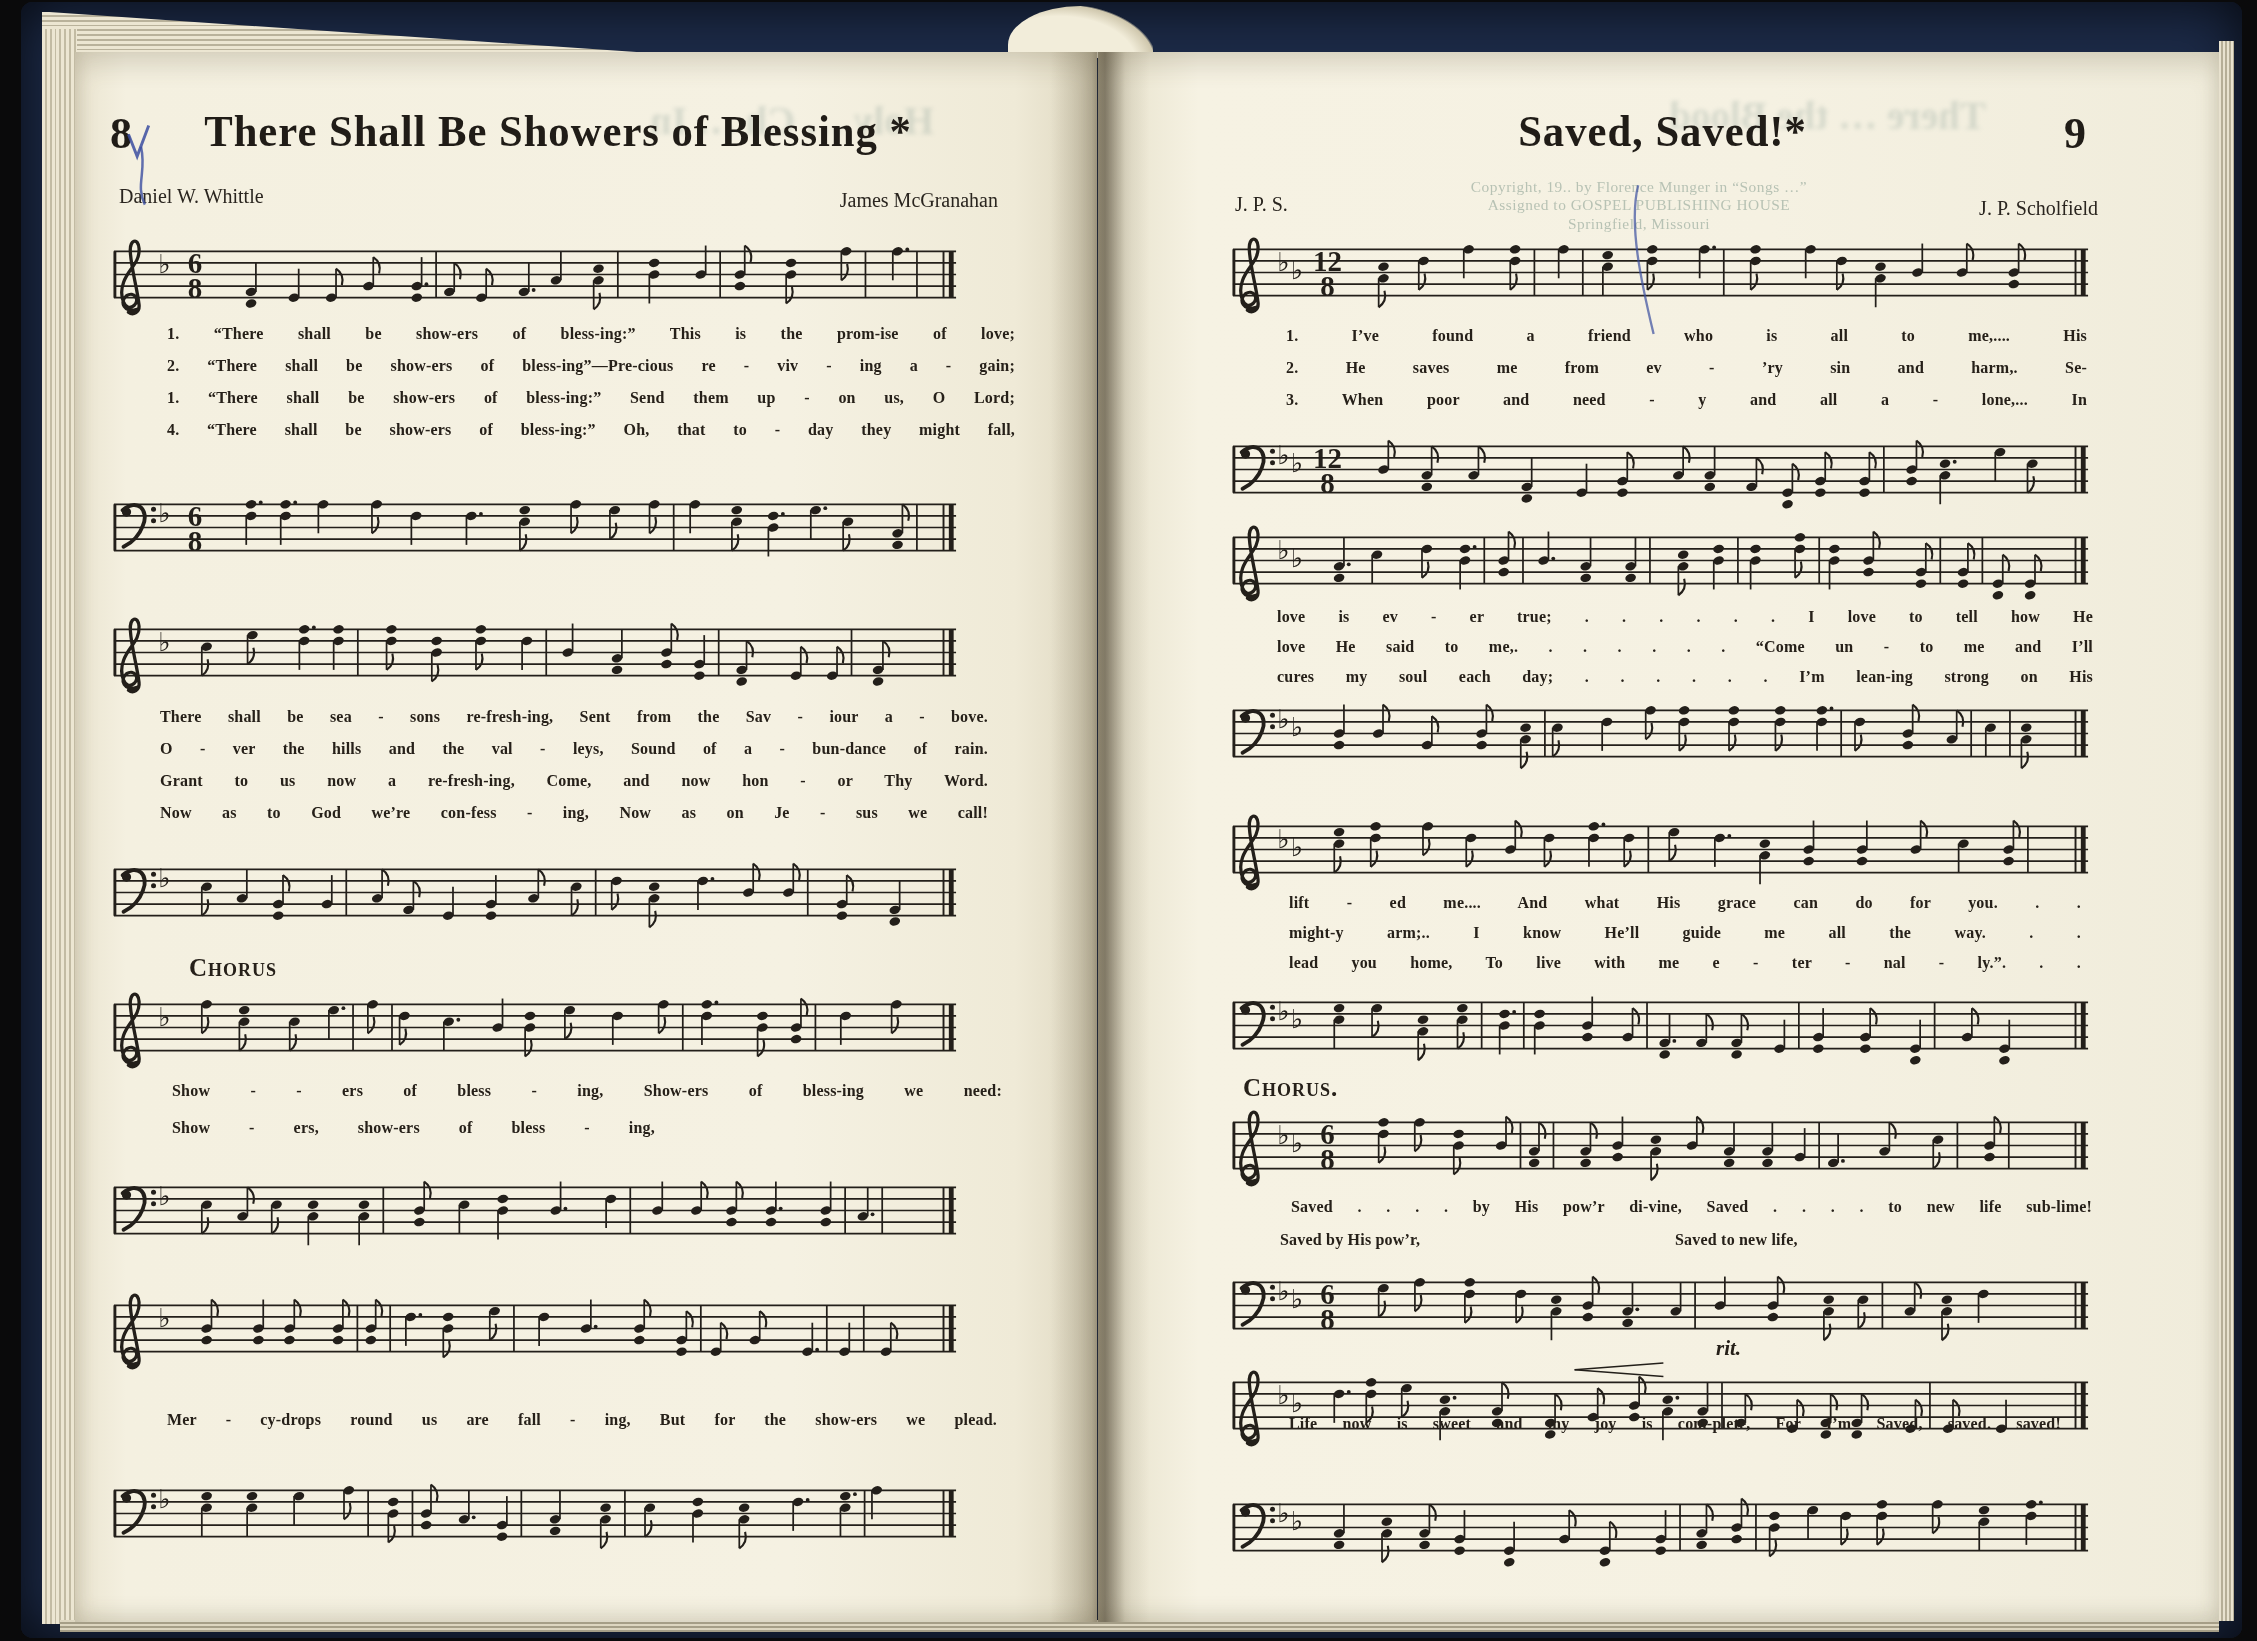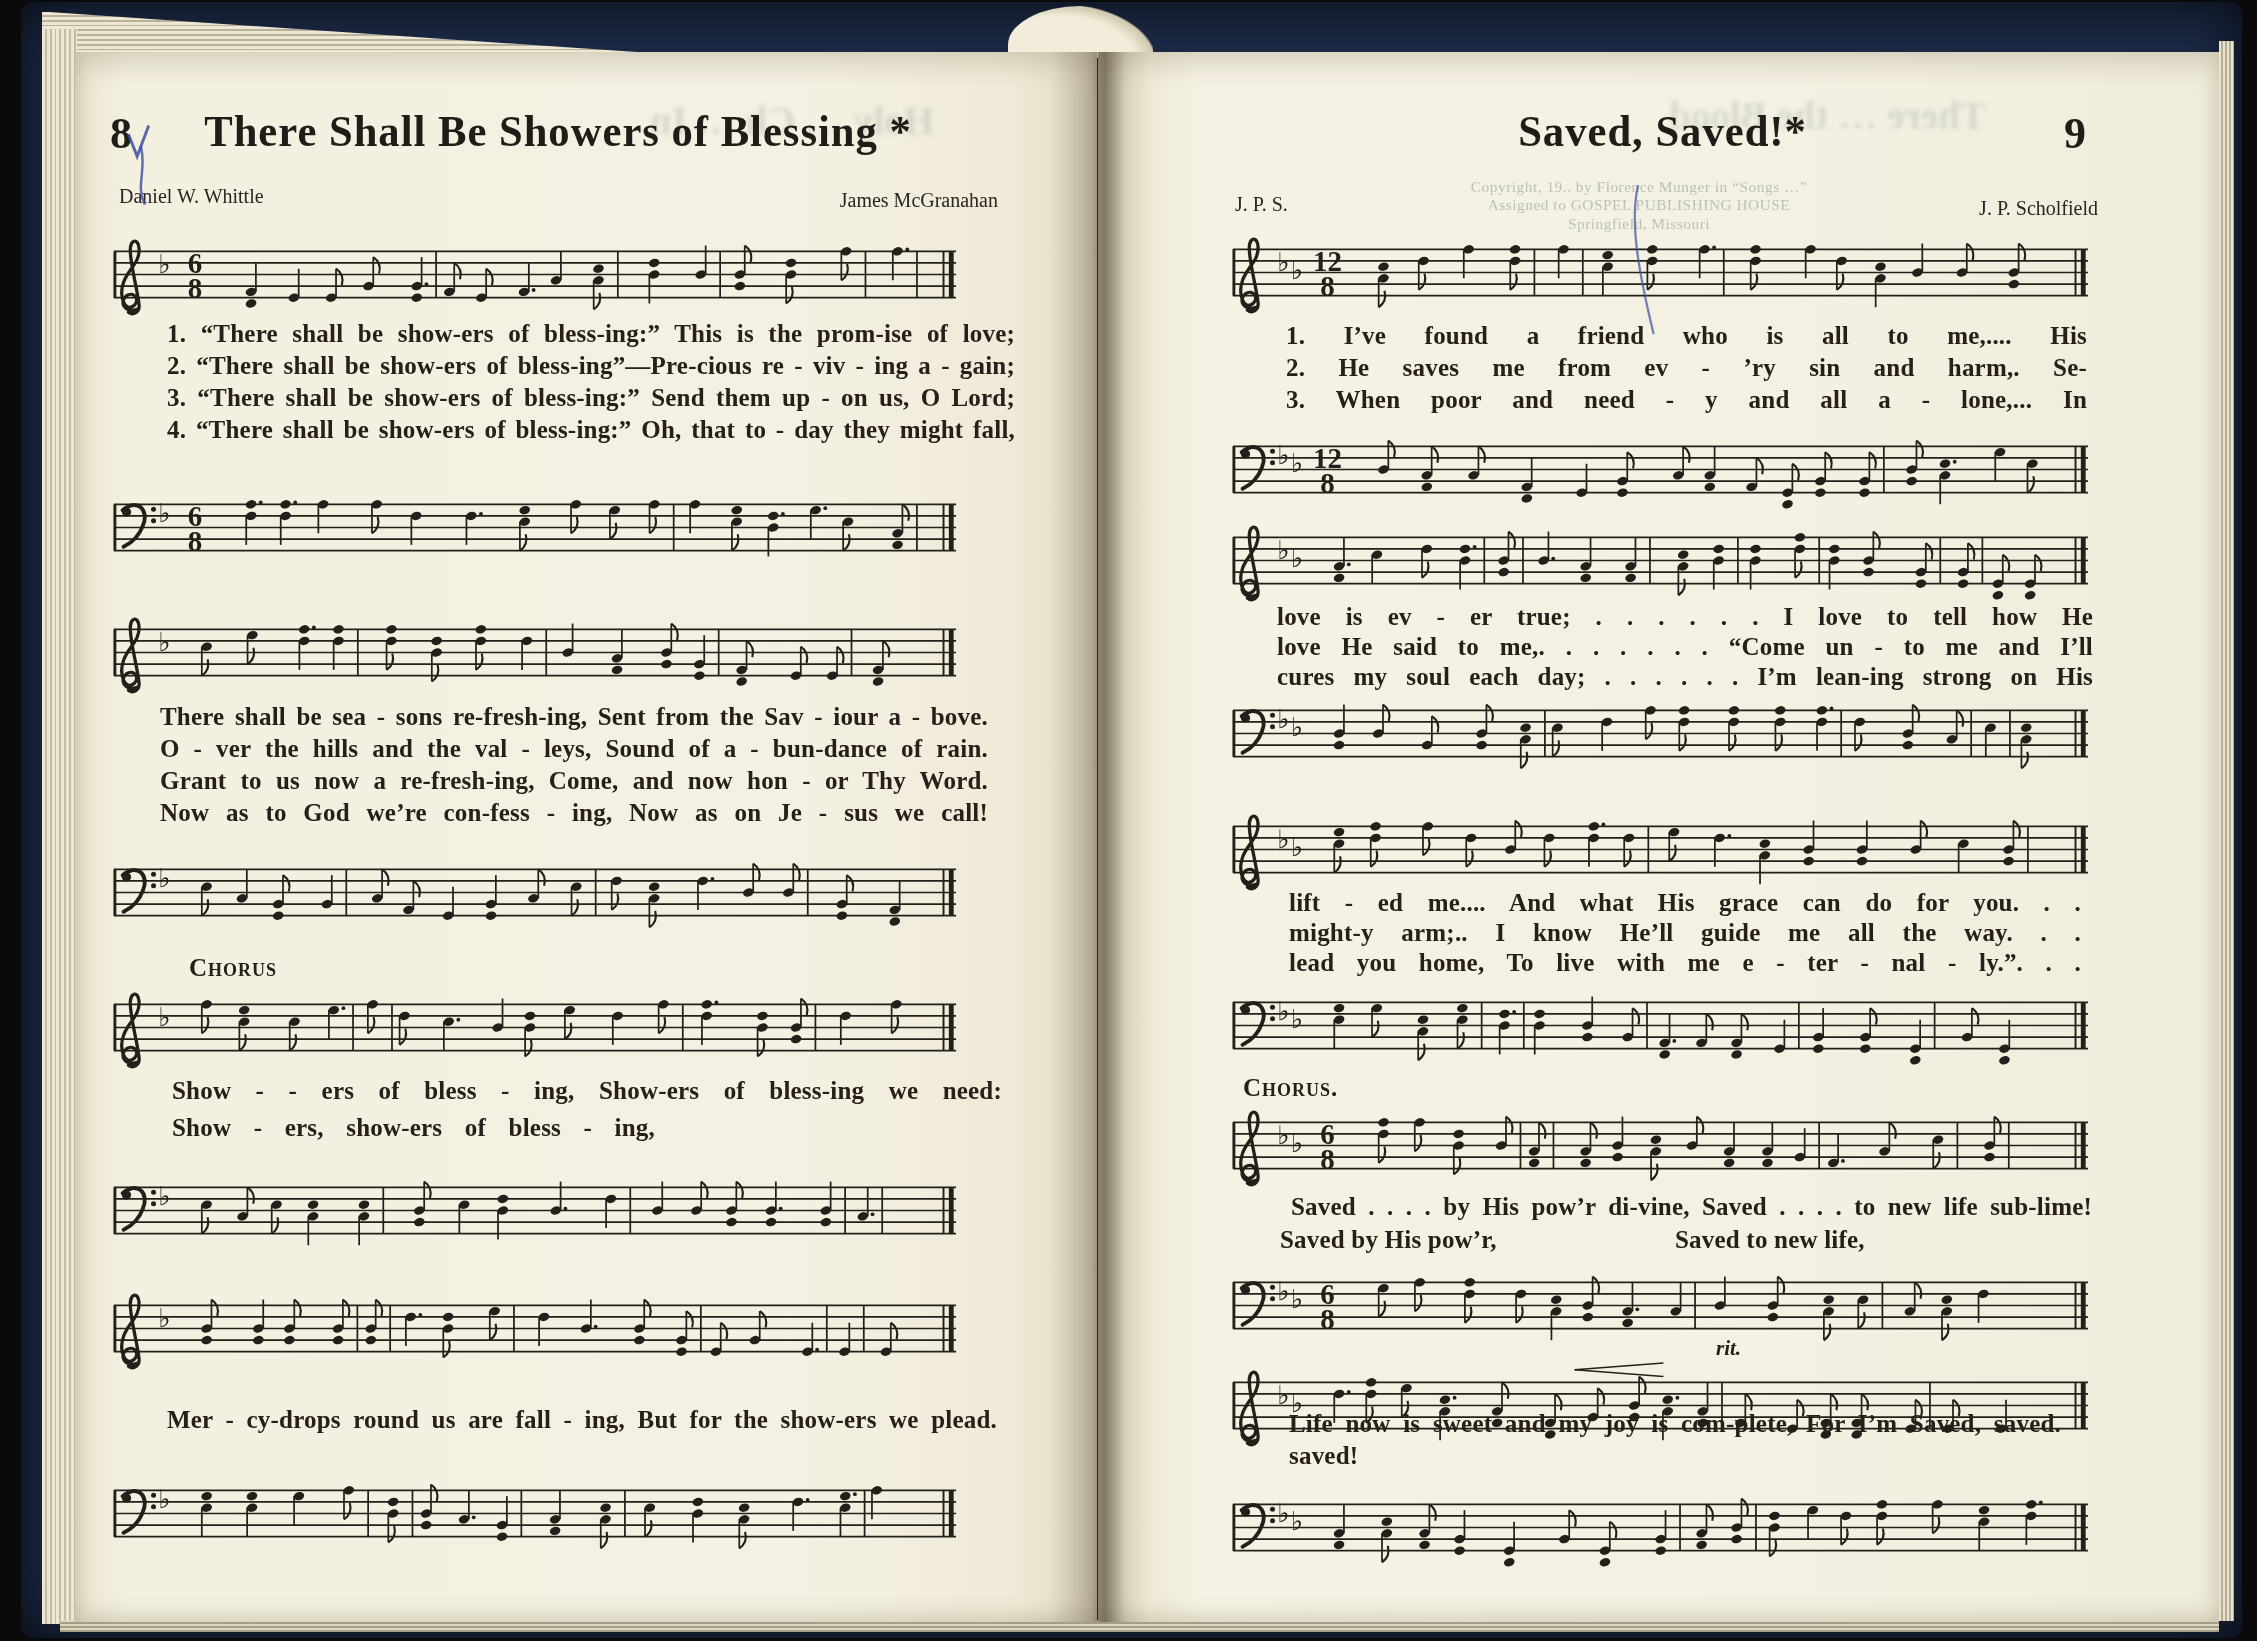--- a/index.html
+++ b/index.html
@@ -26,21 +26,21 @@
   .page.right{left:1098px;width:1121px;
          background:linear-gradient(90deg,#c9c2aa 0,#ebe6d2 3%,#f6f2e3 9%,#f5f1e2 60%,#f0ecdb 100%);
          box-shadow:inset 0 13.5px 23px rgba(90,80,50,.18), inset 0 -9.7px 17.4px rgba(90,80,50,.15);}
   .gutter{position:absolute;left:1050px;top:52px;width:100px;height:1570px;pointer-events:none;
          background:linear-gradient(90deg,rgba(60,48,26,0) 0,rgba(60,48,26,.22) 42%,rgba(35,26,12,.42) 55%,rgba(60,48,26,.10) 75%,rgba(60,48,26,0) 100%);}
   .abs{position:absolute;}
   .title{font-weight:700;font-size:44px;letter-spacing:1px;text-align:center;color:#201c17;
          transform:scaleX(.97);white-space:nowrap;}
   .pagenum{font-weight:700;font-size:44px;color:#201c17;}
   .author{font-size:20px;color:#2a251f;}
-  .lyric{font-weight:700;font-size:25px;line-height:32px;color:#262019;
+  .lyric{font-weight:700;font-size:16px;line-height:32px;color:#262019;
          text-align:justify;text-align-last:justify;letter-spacing:0.2px;}
   .lyric .line{text-align:justify;text-align-last:justify;}
   .chorus-label{font-variant:small-caps;font-weight:700;font-size:25px;letter-spacing:1px;color:#262019;}
   .rit{font-style:italic;font-weight:700;font-size:21px;color:#262019;}
   .copyright{font-size:15.4px;line-height:18.3px;text-align:center;color:#8fa396;opacity:.6;
          filter:blur(0.4px);letter-spacing:0.5px;}
   .ghost{font-weight:700;color:#8fa39a;opacity:.30;filter:blur(1.9px);
          transform:scaleX(-1);white-space:nowrap;font-size:39px;}
   .staff{position:absolute;height:93px;}
   .penmarks{position:absolute;left:0;top:0;pointer-events:none;}
@@ -130,21 +130,21 @@
           <line x1="808.4920738935471" y1="24" x2="808.4920738935471" y2="54" stroke="#231f1a" stroke-width="1.8"></line>
           <circle cx="823.4920738935471" cy="22" r="2" fill="#231f1a"></circle>
           <line x1="833.4920738935471" y1="24" x2="833.4920738935471" y2="72" stroke="#231f1a" stroke-width="1.8"></line>
           <line x1="861" y1="24" x2="861" y2="72" stroke="#231f1a" stroke-width="2"></line>
           <line x1="869" y1="24" x2="869" y2="72" stroke="#231f1a" stroke-width="5"></line>
         </svg></div>
 
     <div class="abs lyric" style="left:92px;top:266px;width:848px;">
       <div class="line">1. “There shall be show-ers of bless-ing:” This is the prom-ise of love;</div>
       <div class="line">2. “There shall be show-ers of bless-ing”—Pre-cious re - viv - ing a - gain;</div>
-      <div class="line">3. “There shall be show-ers of bless-ing:” Send them up - on us, O Lord;</div>
+      <div class="line">1. “There shall be show-ers of bless-ing:” Send them up - on us, O Lord;</div>
       <div class="line">4. “There shall be show-ers of bless-ing:” Oh, that to - day they might fall,</div>
     </div>
 
     <div class="staff abs" style="left:37px;top:429px;width:846px;"><svg width="846" height="93" viewBox="0 0 876 96">
           <line x1="2" y1="24" x2="874" y2="24" stroke="#231f1a" stroke-width="1.7"></line>
           <line x1="2" y1="36" x2="874" y2="36" stroke="#231f1a" stroke-width="1.7"></line>
           <line x1="2" y1="48" x2="874" y2="48" stroke="#231f1a" stroke-width="1.7"></line>
           <line x1="2" y1="60" x2="874" y2="60" stroke="#231f1a" stroke-width="1.7"></line>
           <line x1="2" y1="72" x2="874" y2="72" stroke="#231f1a" stroke-width="1.7"></line>
           <line x1="3" y1="24" x2="3" y2="72" stroke="#231f1a" stroke-width="3"></line>

